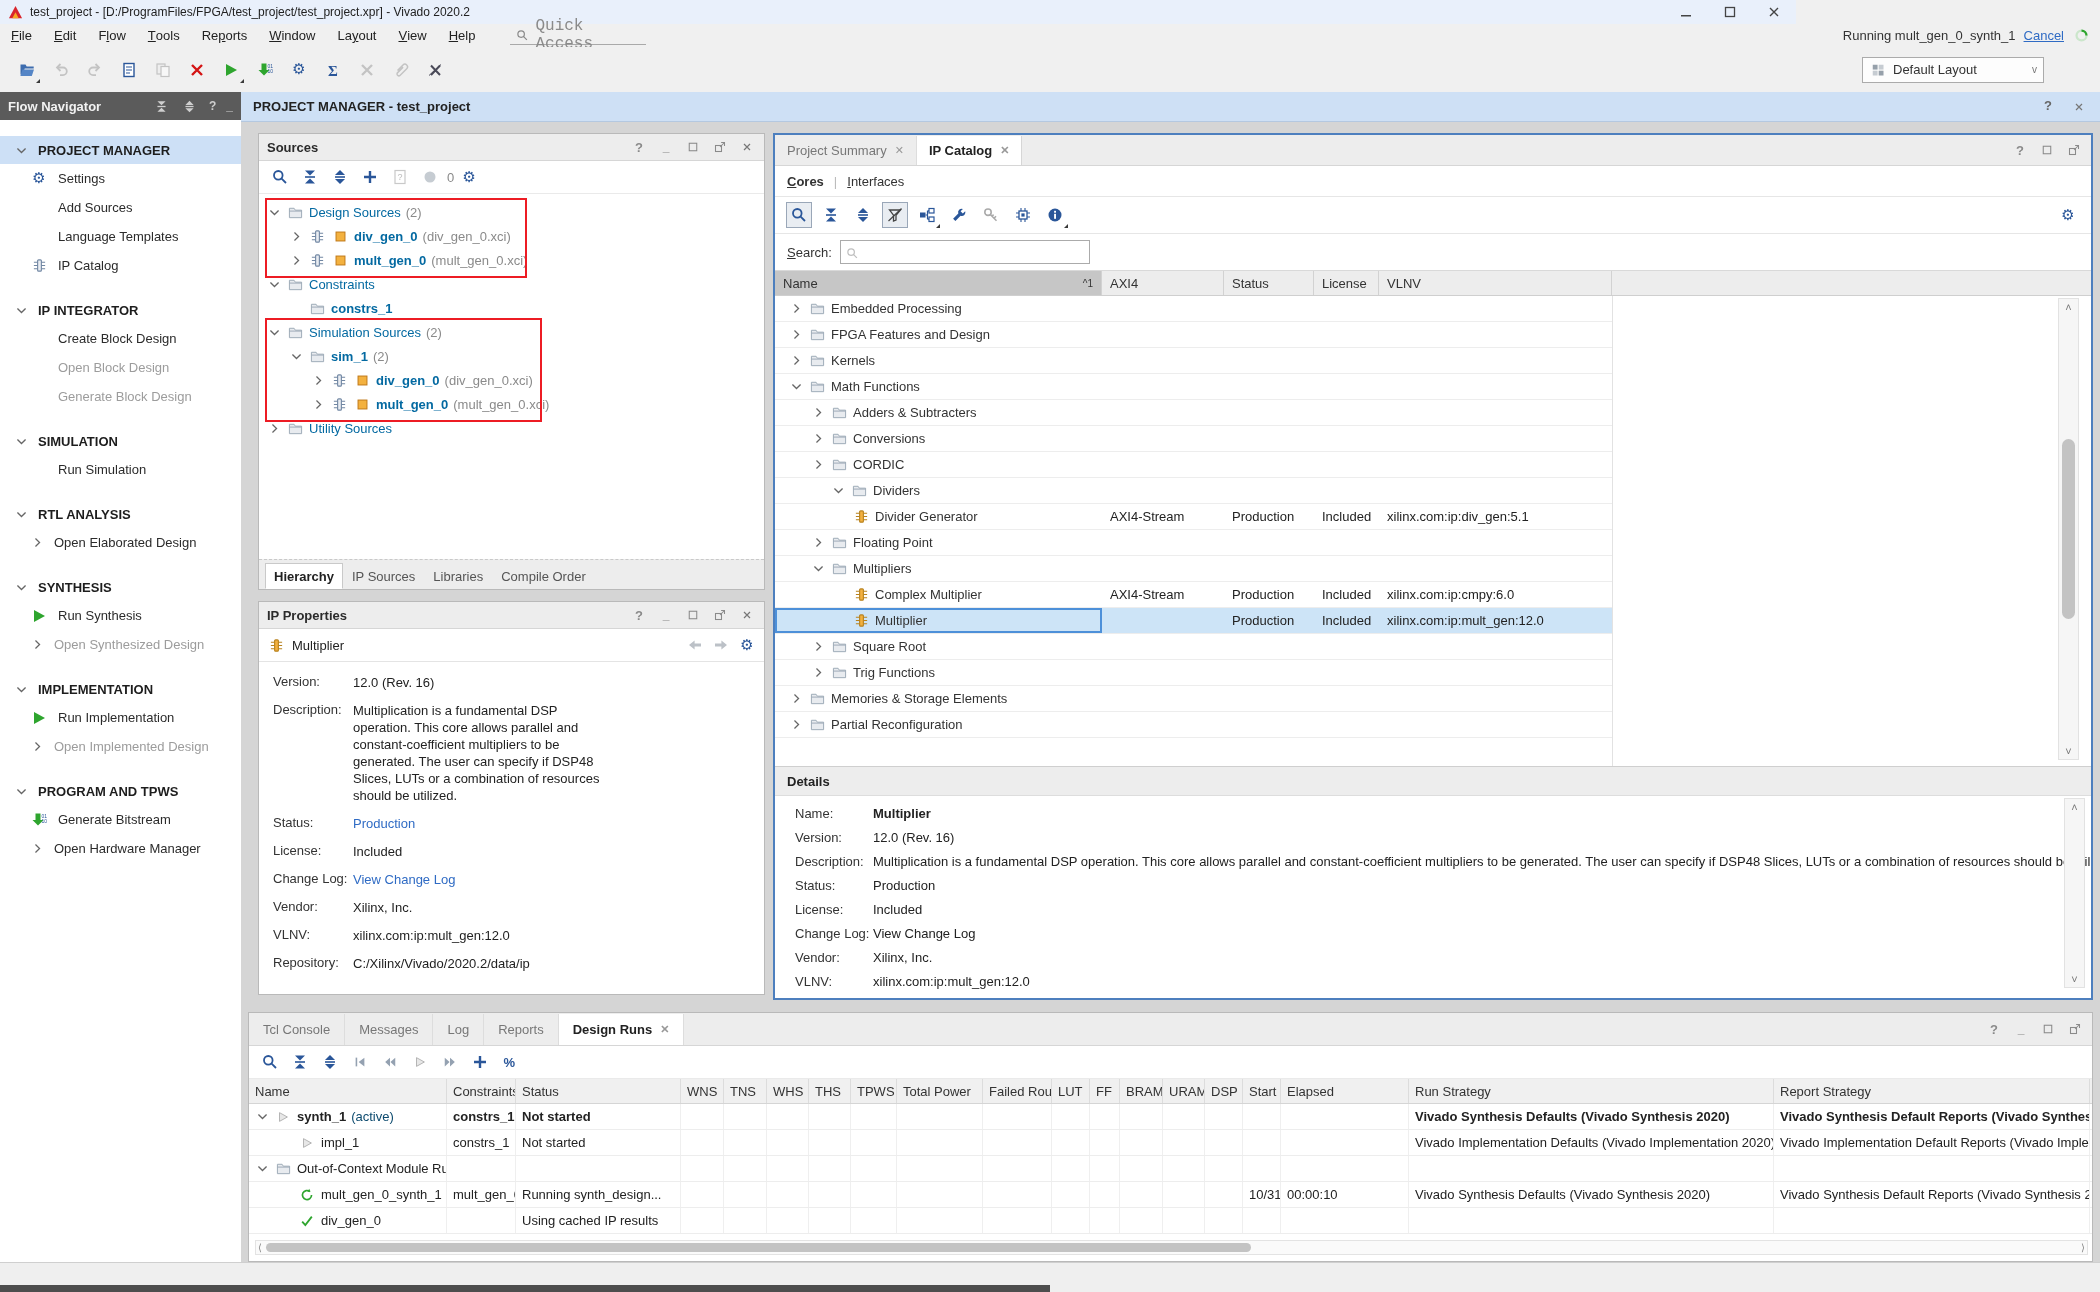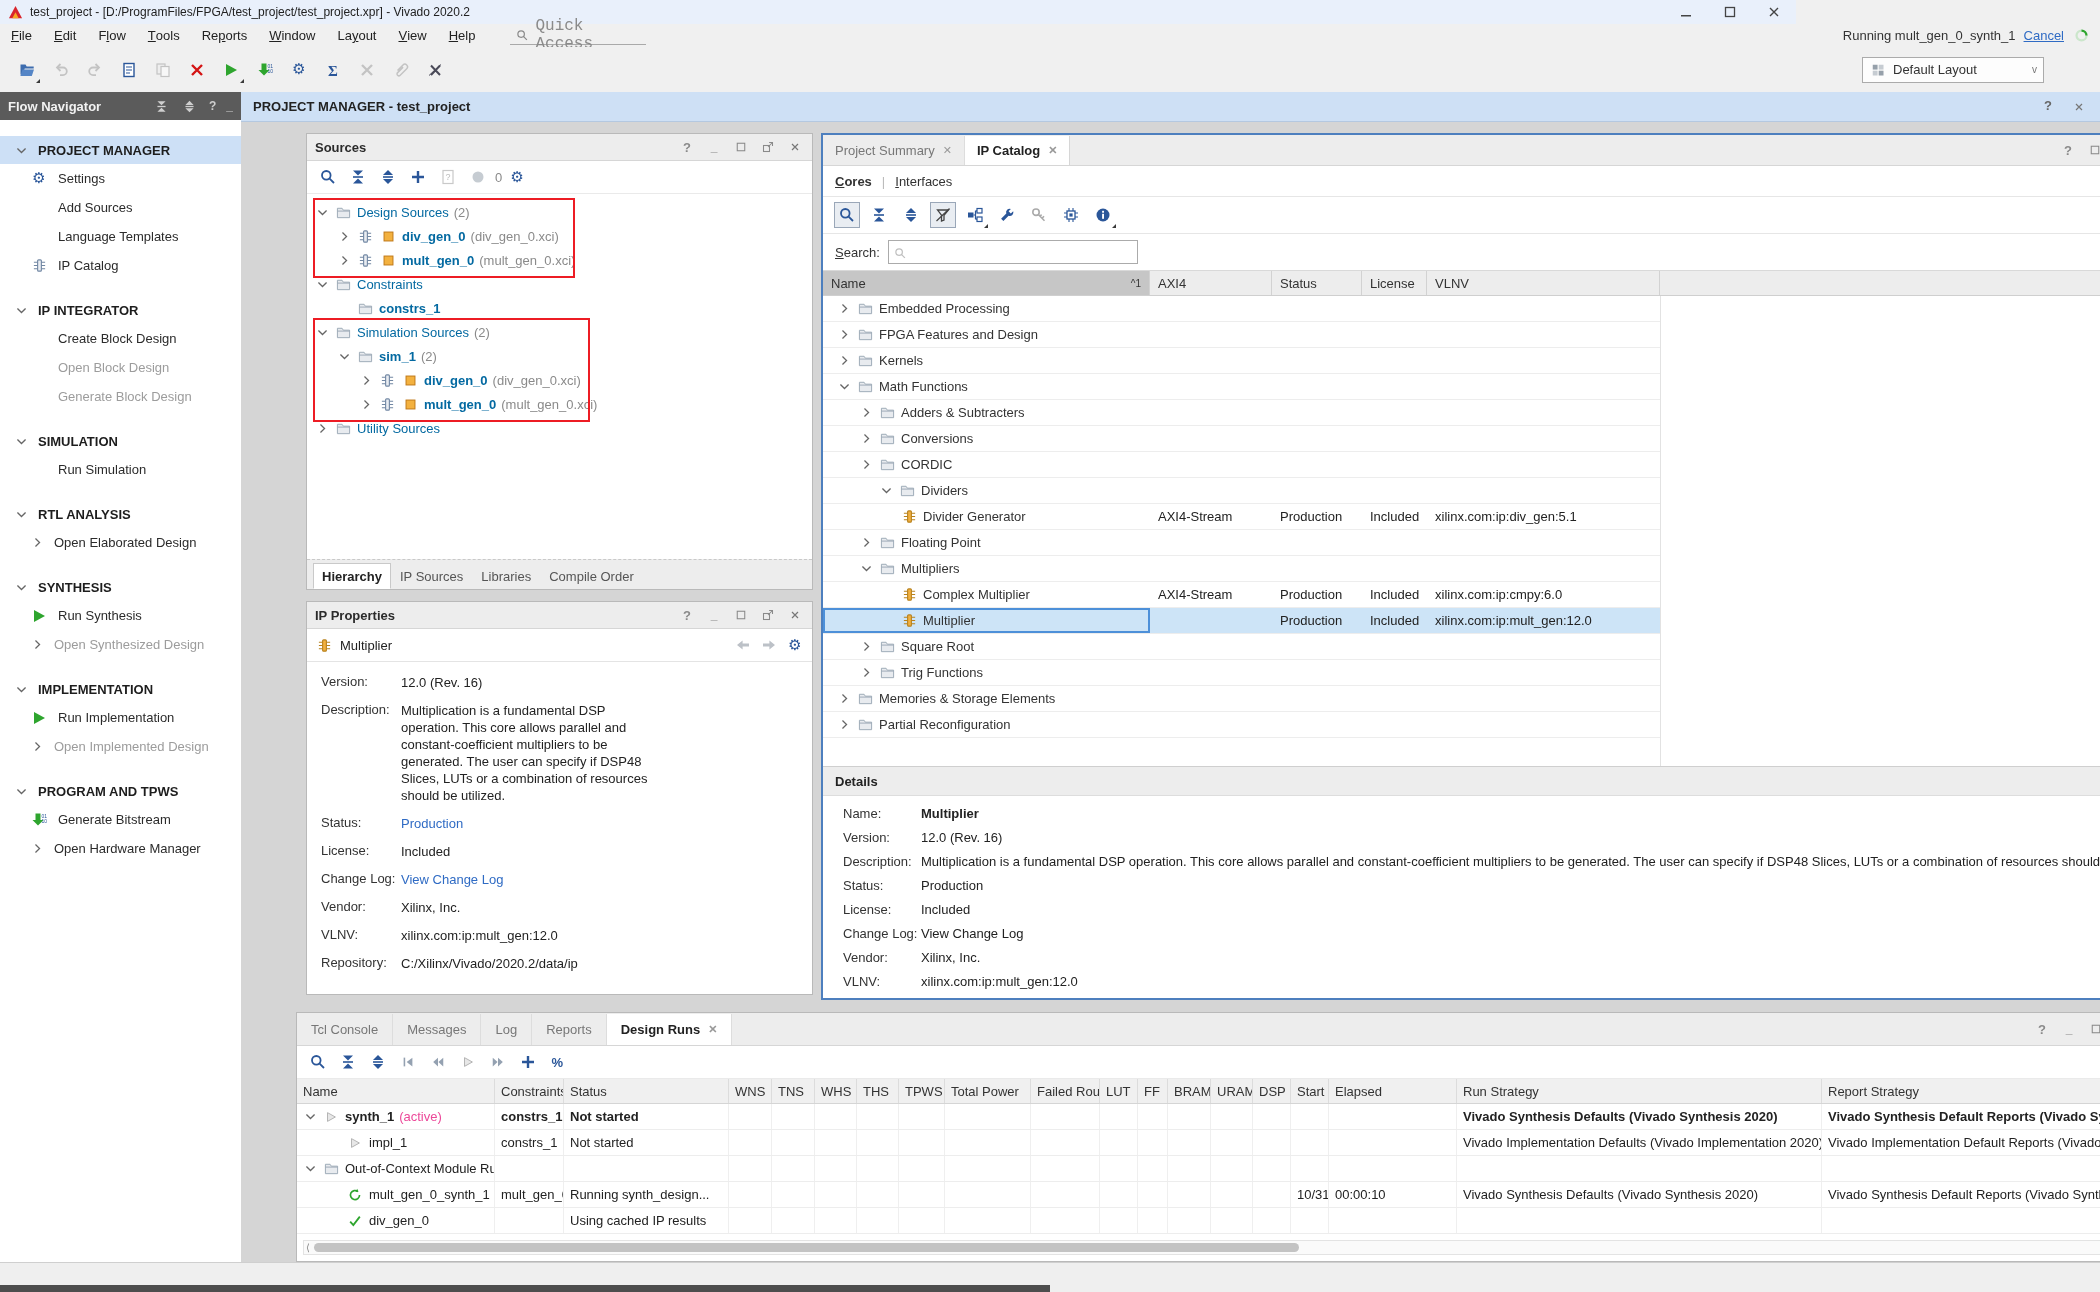--- a/index.html
+++ b/index.html
@@ -43,21 +43,21 @@
   .fn-item{height:29px;display:flex;align-items:center;gap:8px;padding-left:30px;color:#2B2B2B;font-size:13px;}
   .fn-item .lbl{padding-left:2px;}
   .fn-item.noicon .lbl{padding-left:28px;}
   .fn-item.disabled{color:#9C9C9C;}
 
   
   .workspace{position:absolute;left:241px;top:92px;width:1859px;height:1170px;background:#D5D5D5;}
   .ws-header{position:absolute;left:0;top:0;width:100%;height:30px;background:#CEE0F5;border-bottom:1px solid #B4C8E0;display:flex;align-items:center;padding:0 12px;box-sizing:border-box;font-weight:bold;color:#222;}
   .ws-hicons{margin-left:auto;display:flex;gap:18px;color:#666;}
 
-  .panel{position:absolute;background:#FFFFFF;border:1px solid #B9B9B9;box-sizing:border-box;margin-left:48px;}
+  .panel{position:absolute;background:#FFFFFF;border:1px solid #B9B9B9;box-sizing:border-box;}
   .panel-header{height:26px;background:#EDEDED;border-bottom:1px solid #D6D6D6;display:flex;align-items:center;padding:0 8px;font-weight:bold;color:#2B2B2B;}
   .ph-icons{margin-left:auto;display:flex;gap:9px;align-items:center;color:#8A8A8A;font-size:12px;}
   .ph-icons .q{font-weight:bold;font-size:13px;}
 
   
   .sources-panel{left:17px;top:41px;width:507px;height:457px;}
   .mini-toolbar{height:32px;display:flex;align-items:center;border-bottom:1px solid #EAEAEA;padding:0 6px;}
   .mini-toolbar .tb-btn{width:24px;height:24px;margin:0 3px;}
   .tb-active{border:1px solid #9AA7B8;background:#E9EDF2;box-sizing:border-box;}
   .tb-right{margin-left:auto;}
@@ -126,21 +126,21 @@
   .runs-tabs{height:32px;background:#EDEDED;border-bottom:1px solid #D6D6D6;display:flex;align-items:flex-end;}
   .runs-tab{height:31px;display:flex;align-items:center;gap:8px;padding:0 14px;color:#777;border-right:1px solid #DDD;}
   .runs-tab.active{background:#fff;font-weight:bold;color:#222;}
   .runs-toolbar{height:32px;display:flex;align-items:center;border-bottom:1px solid #EAEAEA;padding:0 6px;}
   .runs-toolbar .tb-btn{width:24px;height:24px;margin:0 3px;}
   .runs-head{height:24px;display:flex;background:#F0F0F0;border-bottom:1px solid #D5D5D5;color:#333;}
   .rh-cell{display:flex;align-items:center;padding:0 6px;border-right:1px solid #DCDCDC;box-sizing:border-box;white-space:nowrap;overflow:hidden;}
   .runs-row{height:25px;display:flex;border-bottom:1px solid #EDEDED;}
   .rr-cell{display:flex;align-items:center;padding:0 6px;border-right:1px solid #EFEFEF;box-sizing:border-box;white-space:nowrap;overflow:hidden;color:#222;}
   .rr-cell.namecell{gap:5px;}
-  .rr-cell .gray{color:#ec4899;}
+  .rr-cell .gray{color:#0c4a6e;}
   .b{font-weight:bold;}
   .h-scroll{position:absolute;left:6px;bottom:6px;width:1833px;height:15px;background:#FAFAFA;border:1px solid #E3E3E3;box-sizing:border-box;}
   .h-thumb{position:absolute;left:10px;top:2px;height:9px;width:985px;background:#C3C3C3;border-radius:5px;}
   .h-arrow{position:absolute;top:0;height:100%;display:flex;align-items:center;color:#888;font-size:10px;}
 
   
   .statusbar{position:absolute;left:0;top:1262px;width:2100px;height:30px;background:#EFEFEF;border-top:1px solid #CFCFCF;}
   .taskbar-strip{position:absolute;left:0;top:1285px;width:1050px;height:7px;background:#4D4D4D;}
 </style>
 </head>

